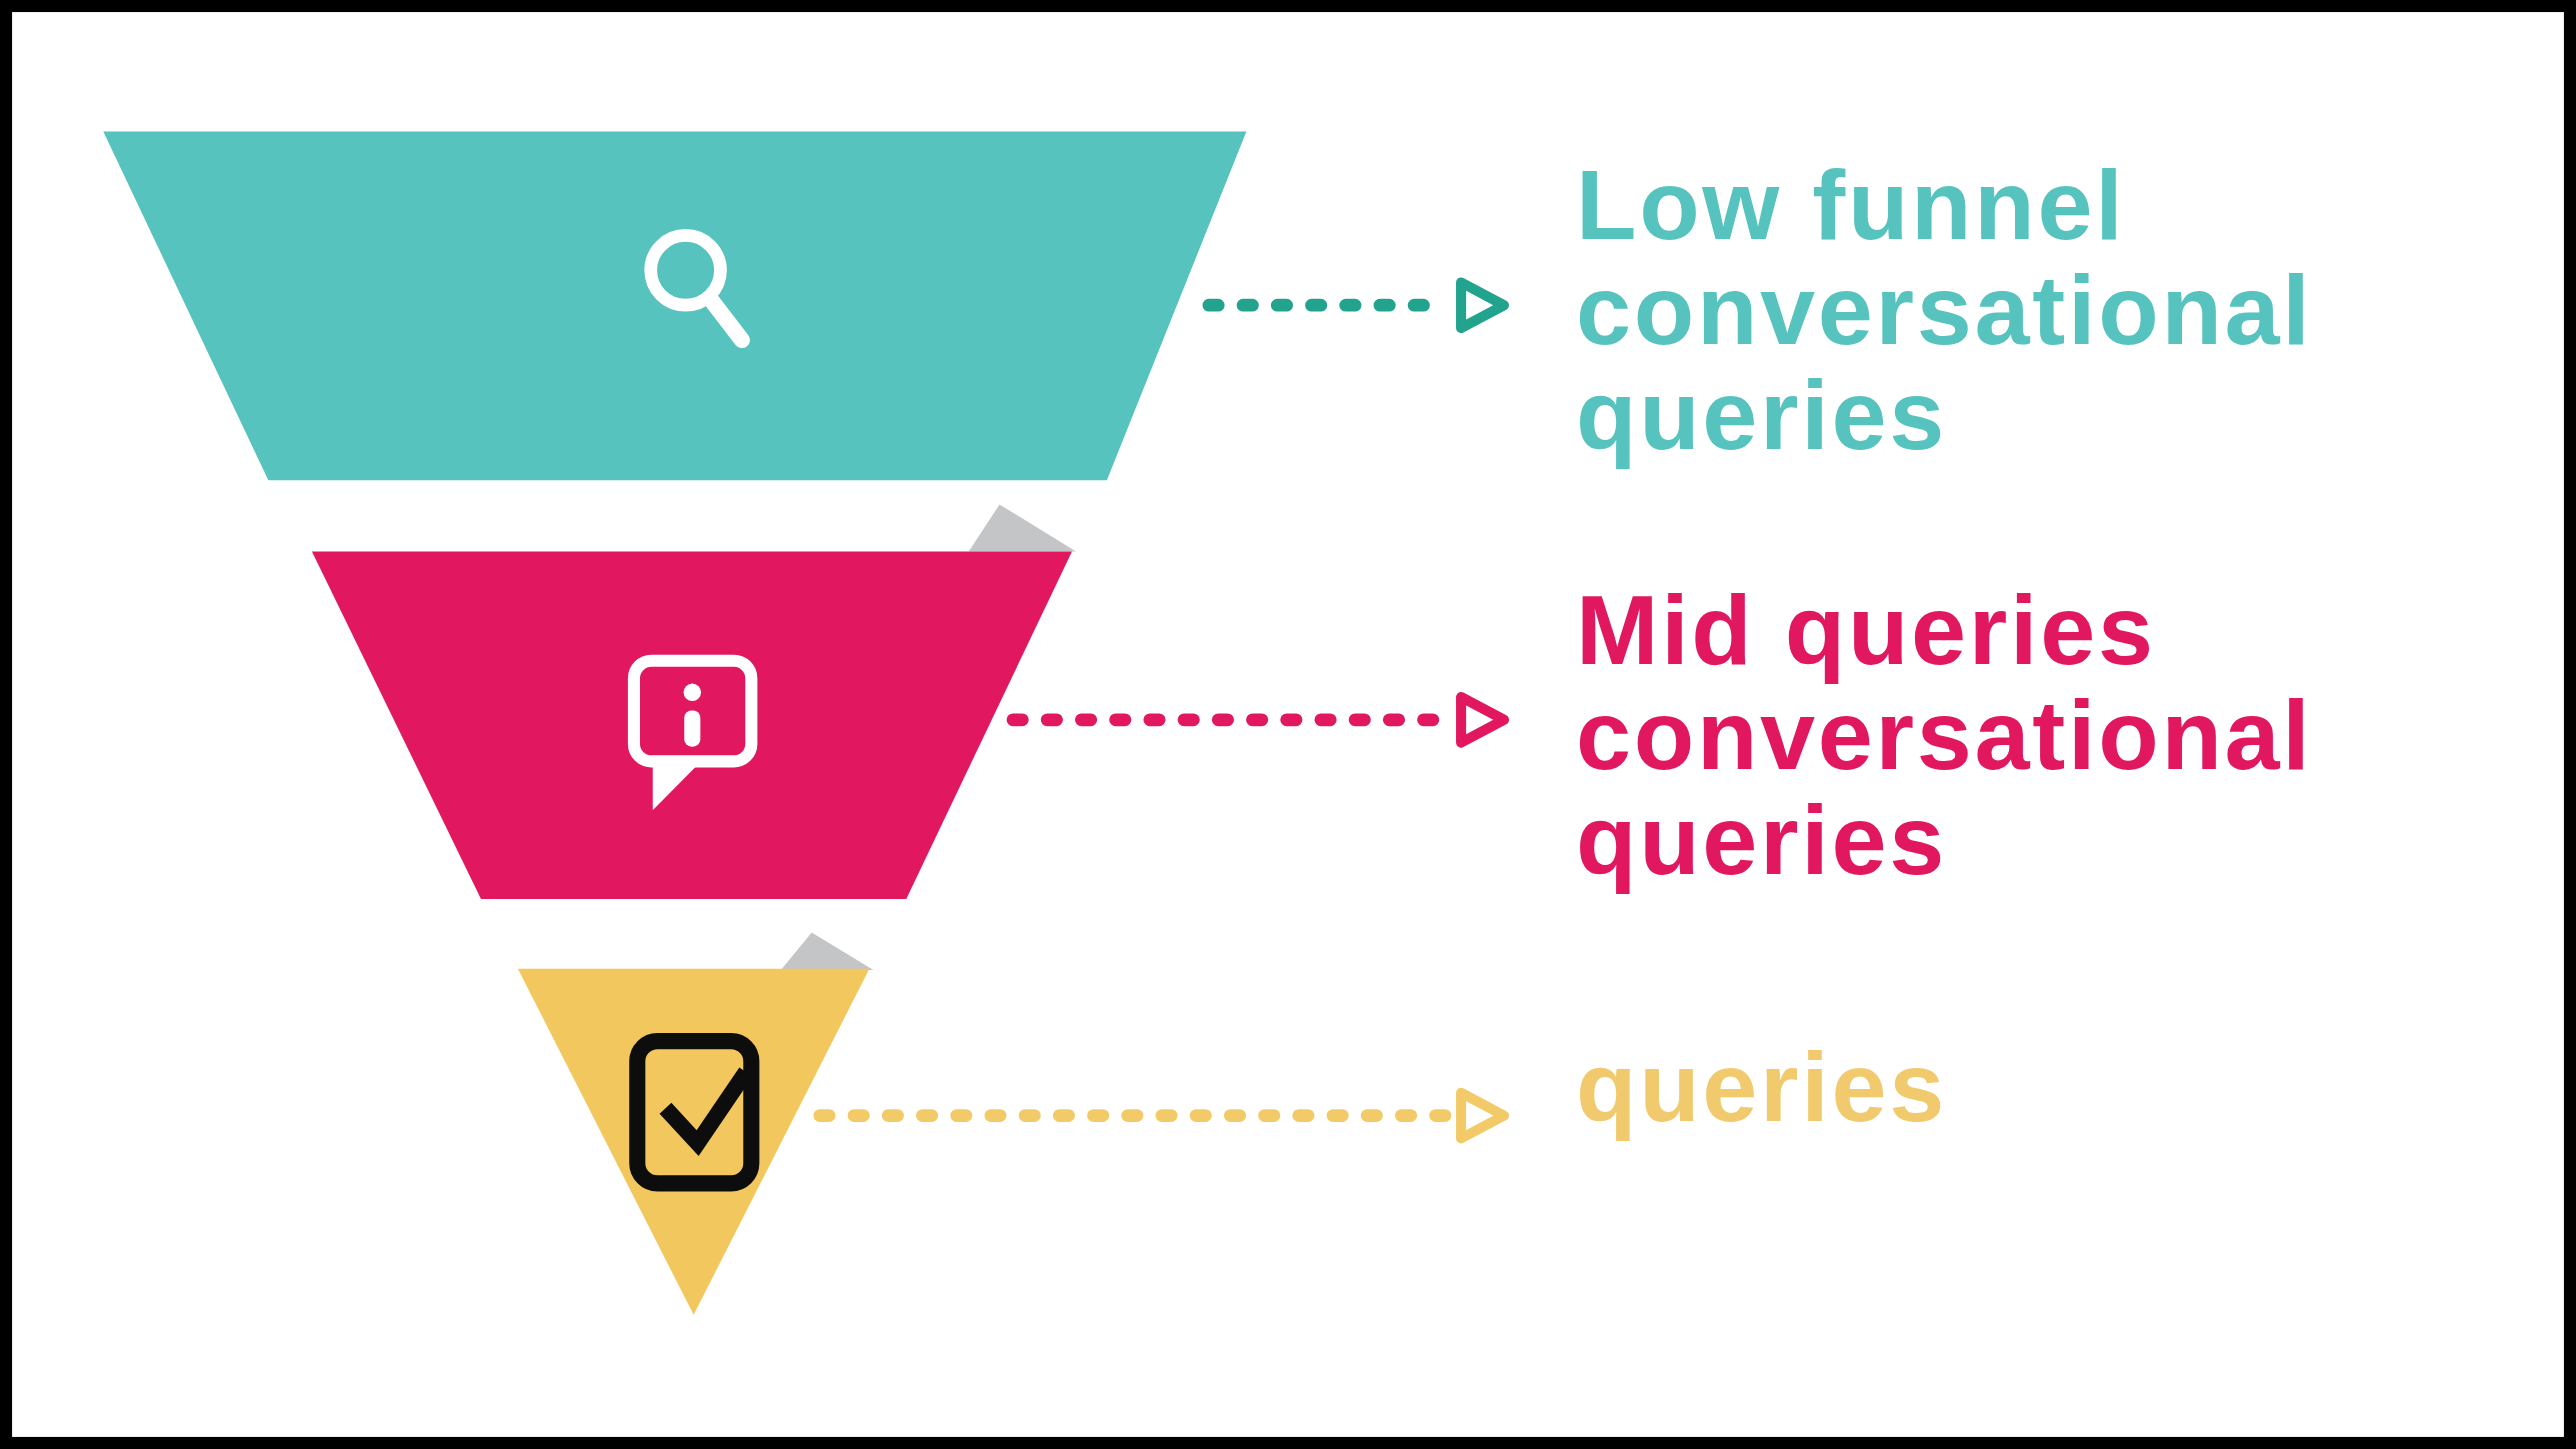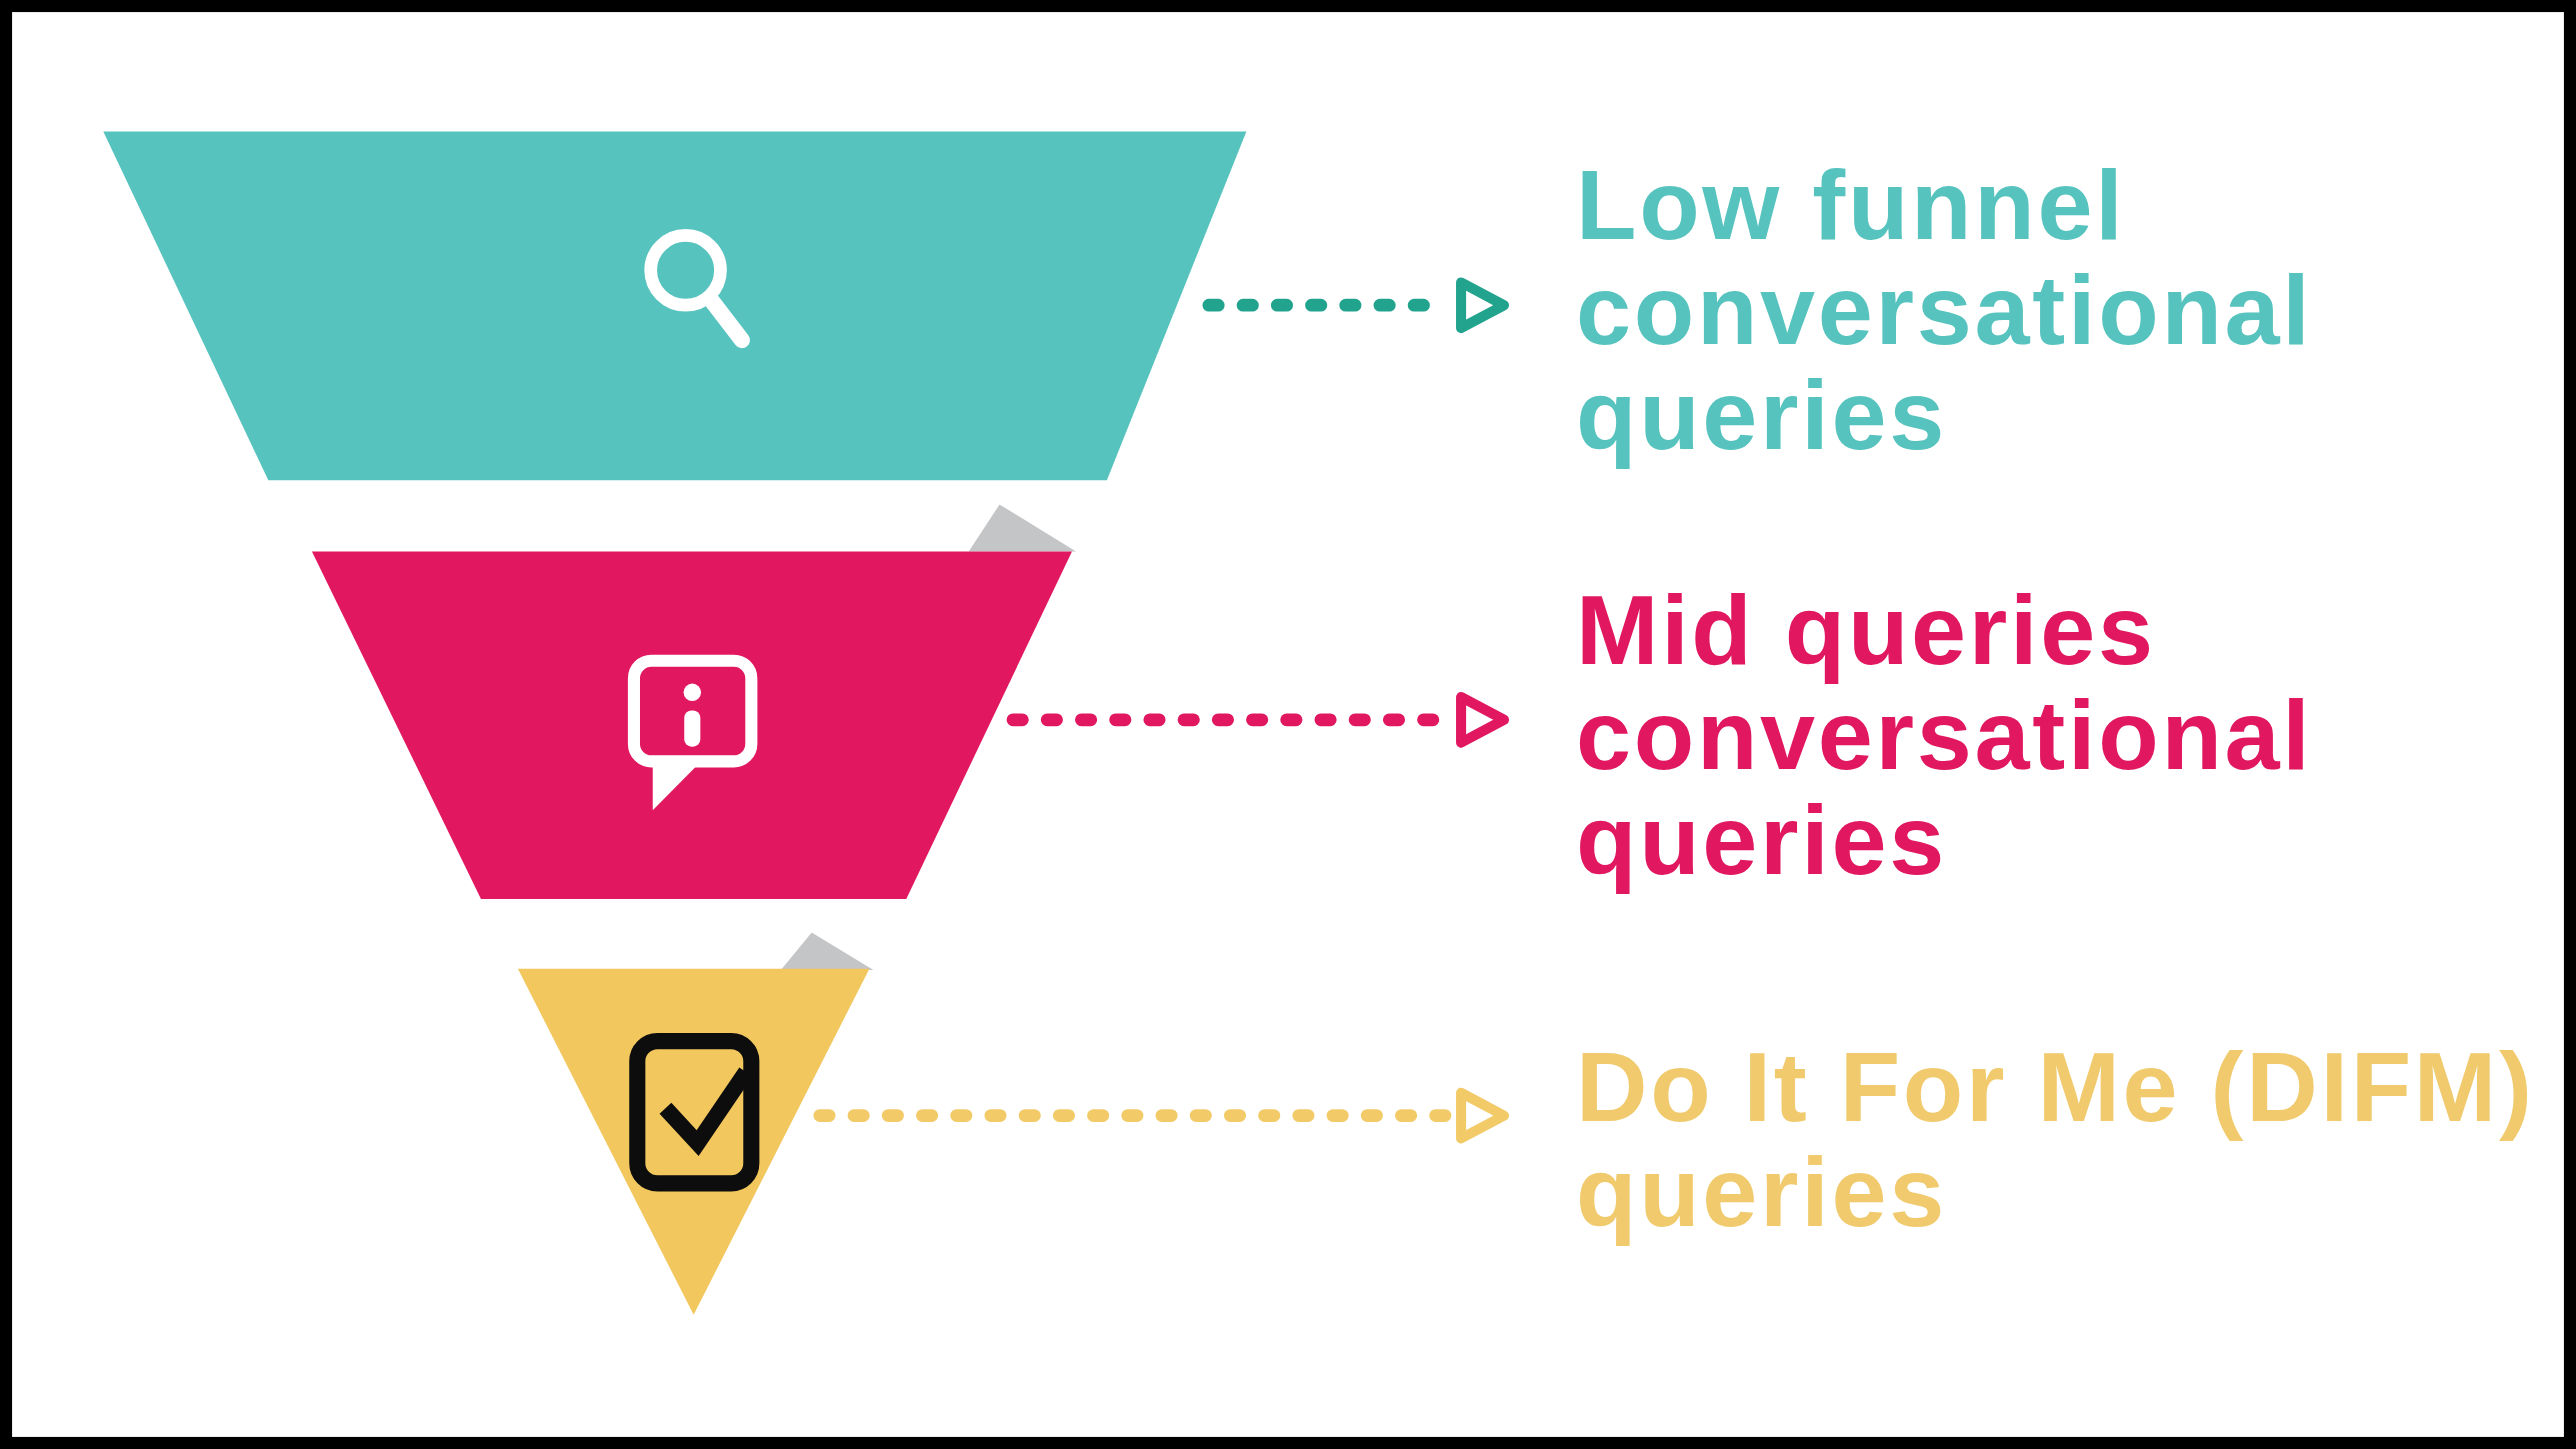--- a/index.html
+++ b/index.html
@@ -95,18 +95,17 @@
     <div>queries</div>
   </div>
 
   <div class="label" id="label-mid">
     <div>Mid queries</div>
     <div>conversational</div>
     <div>queries</div>
   </div>
 
   <div class="label" id="label-difm">
-    <div>Do It For Me (DIFM)</div>
     <div>queries</div>
   </div>
 
 </div>
 
 
 </body></html>

